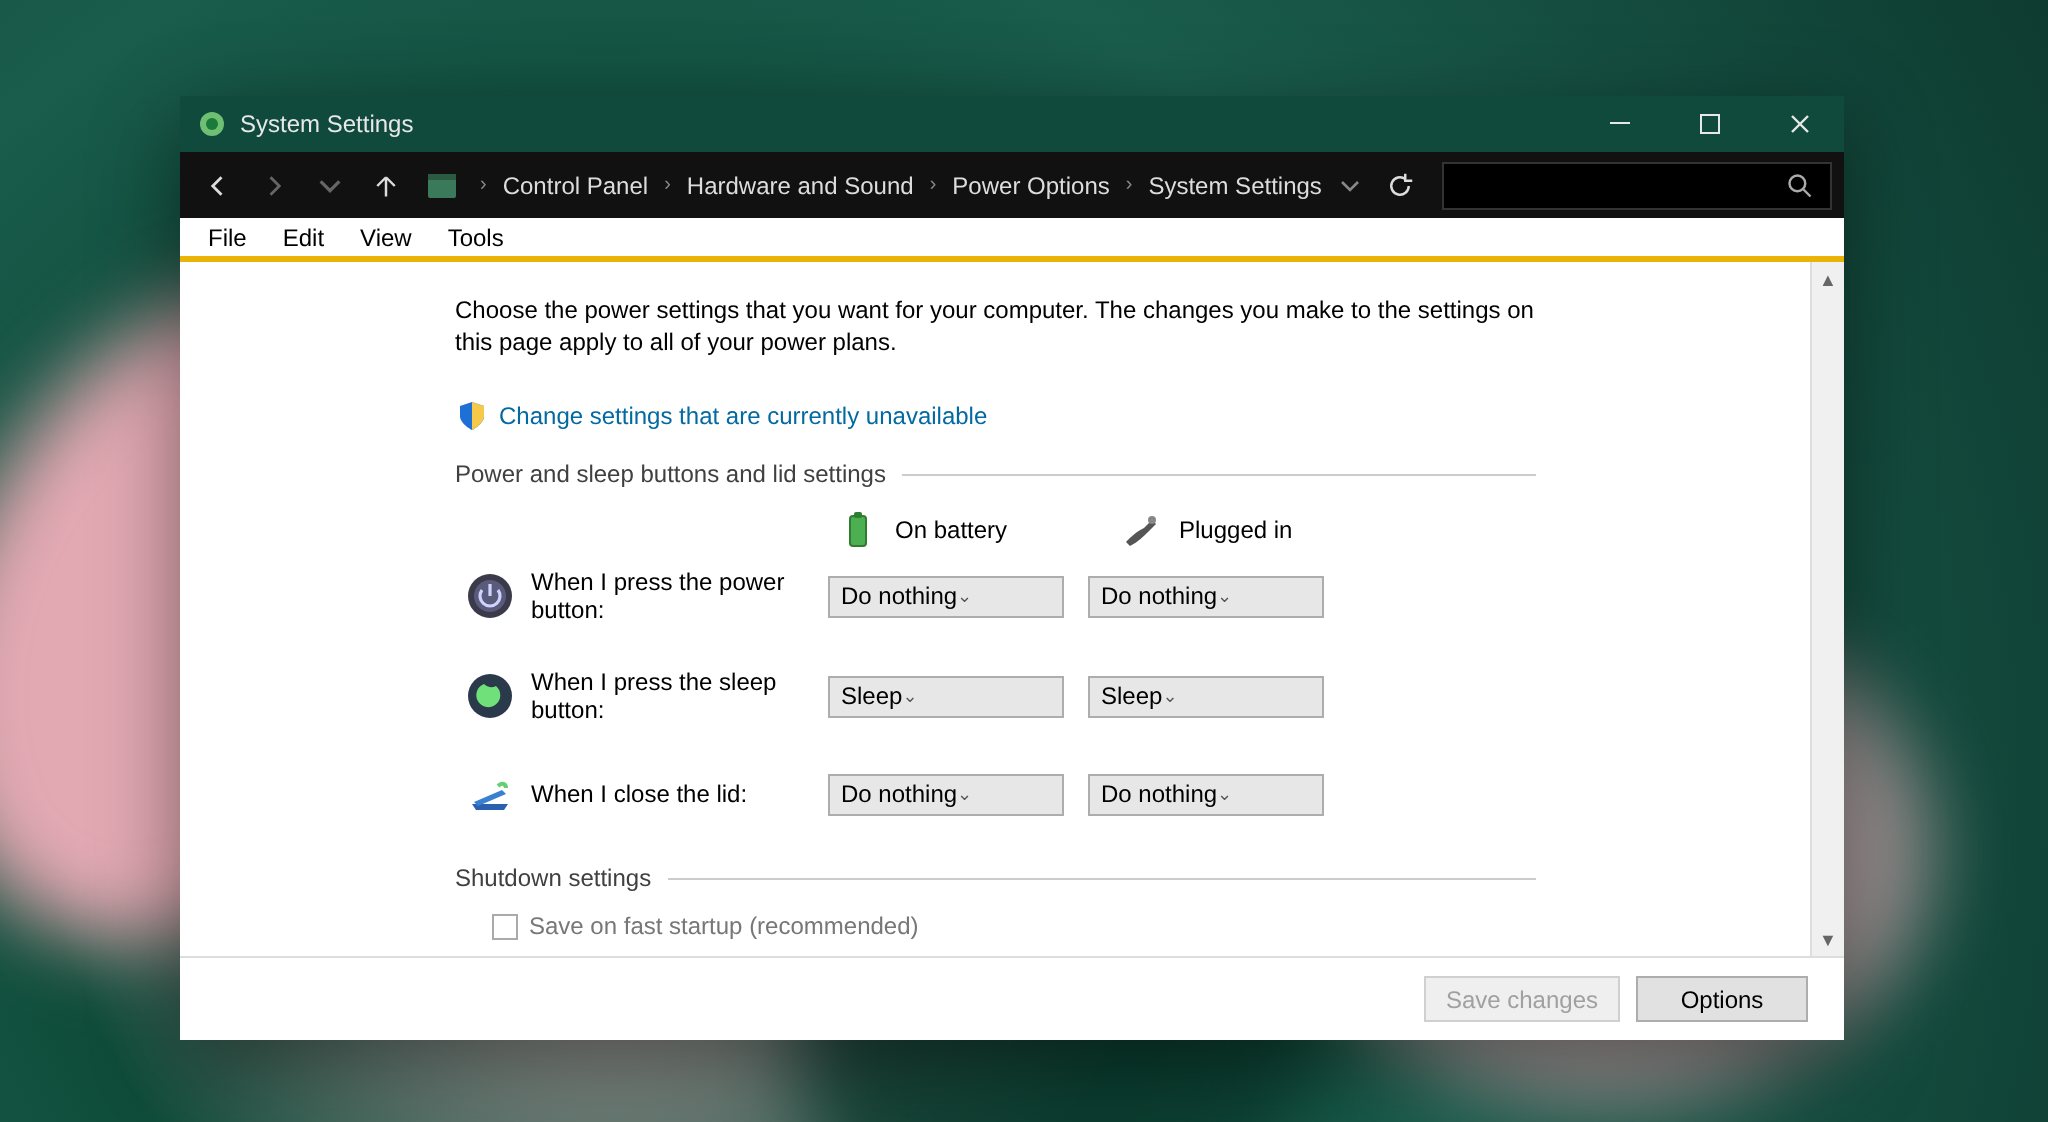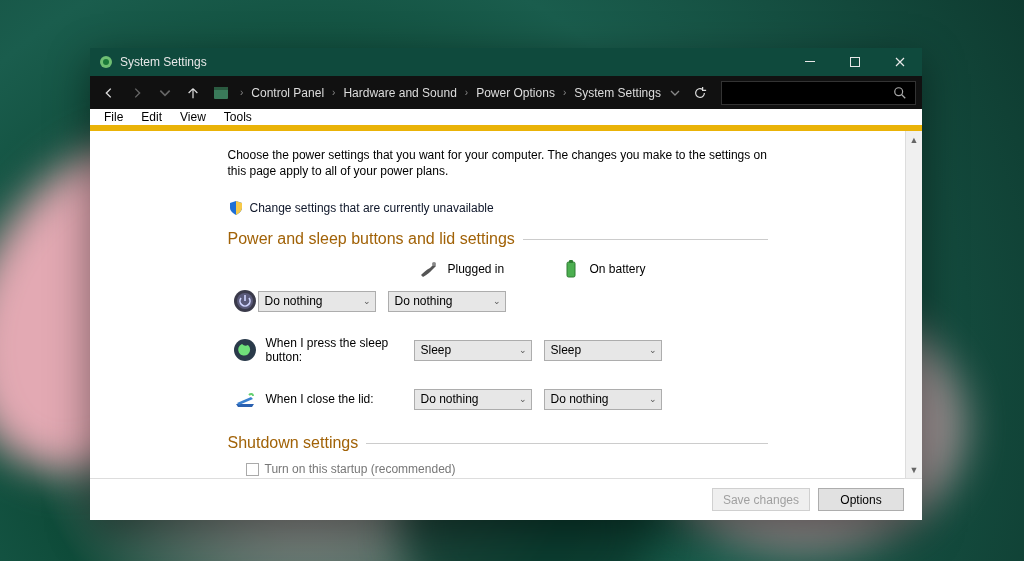--- a/index.html
+++ b/index.html
@@ -47,58 +47,58 @@
   .nav-right { display:flex; align-items:center; gap:2px; }
   .nav-dd { width:20px; display:flex; justify-content:center; color:#888;}
   .refresh { width:26px; display:flex; justify-content:center; color:#ddd;}
   .searchbox {
     width: 195px; height: 24px; background:#000; border:1px solid #333;
     display:flex; align-items:center; justify-content:flex-end; padding:0 8px; margin-left:6px;
   }
   .searchbox svg { width:14px; height:14px; fill:#aaa; }
 
   .menubar {
-    height: 22px; background:#fff; border-bottom:6px solid #eab308;
+    height: 22px; background:#fff; border-bottom:3px solid #eab308;
     display:flex; align-items:center; padding-left:6px; gap:2px;
     font-size:12px; color:#000;
   }
   .menuitem { padding: 2px 8px; }
 
   .content-wrap { flex:1; display:flex; overflow:hidden; }
   .content {
     flex:1; overflow-y:auto; padding: 16px 0 8px 0;
     display:flex; justify-content:center;
   }
   .scrollbar { width:17px; background:#f0f0f0; border-left:1px solid #ddd; position:relative;}
   .scrollbar .up, .scrollbar .down { height:17px; display:flex; align-items:center; justify-content:center; color:#666; font-size:9px;}
   .scrollbar .down { position:absolute; bottom:0; width:100%;}
 
   .inner { width: 540px; color:#000;}
   .page-title { color:#0b5a2a; font-size:15px; font-weight:400; margin-bottom:8px;}
   .desc { font-size:12px; margin-bottom:21px; line-height:1.35;}
   .shield-line { display:flex; align-items:center; gap:6px; margin-bottom:14px;}
-  .shield-line a { color:#0f172a; text-decoration:none; font-size:12px;}
+  .shield-line a { color:#0369a1; text-decoration:none; font-size:12px;}
   .shield { width:16px; height:16px; }
 
-  .group-label { font-size:16px; color:#a16207; position:relative; display:flex; align-items:center; margin:6px 0 10px 0;}
+  .group-label { font-size:12px; color:#404040; position:relative; display:flex; align-items:center; margin:6px 0 10px 0;}
   .group-label::after { content:""; flex:1; height:1px; background:#ccc; margin-left:8px;}
   .group-label.top::after { margin-left:8px;}
 
   .col-headers { display:flex; padding-left:190px; gap:22px; margin-bottom:8px;}
   .col-h { display:flex; align-items:center; gap:8px; font-size:12px; width:120px;}
   .col-h:last-child { width:130px;}
   .col-h .hicon { width:22px; height:22px; }
 
   .row { display:flex; align-items:center; margin: 6px 0 22px 0;}
   .row:last-of-type { margin-bottom:14px;}
   .row .ricon { width:26px; height:26px; margin-left:4px; }
   .row .rlabel { width:156px; padding-left:8px; font-size:12px;}
   .dd {
     width: 118px; height:21px; background:#e7e7e7; border:1px solid #adadad;
-    display:flex; align-items:center; justify-content:space-between;
+    display:flex; align-items:center; justify-content:flex-start;
     padding: 0 4px 0 6px; font-size:12px; margin-right:12px;
   }
   .dd .chev { font-size:9px; color:#555;}
 
   .opt { margin: 4px 0 0 18px; font-size:12px;}
   .opt .cb-row { display:flex; align-items:center; gap:6px; color:#777;}
   .opt .cb { width:13px; height:13px; border:1px solid #aaa; background:#fff; display:inline-flex; align-items:center; justify-content:center; font-size:10px; color:#888;}
 
   .footer {
     height:42px; border-top:1px solid #ddd; display:flex; align-items:center;
@@ -227,45 +227,46 @@
         </div>
 
         <div class="group-label top">
             <span>Power and sleep buttons and lid settings</span>
           </div>
 
         <div class="col-headers">
           <div class="col-h">
             <span class="hicon">
               <svg viewBox="0 0 22 22">
+                  <rect x="7" y="4" width="8" height="15" rx="1.5" fill="#4caf50" stroke="#2e7d32"></rect>
+                  <rect x="9" y="2" width="4" height="3" rx="1" fill="#2e7d32"></rect>
+                </svg>
+            </span>
+            <span>On battery</span>
+          </div>
+          <div class="col-h">
+            <span class="hicon">
+              <svg viewBox="0 0 22 22">
                   <path d="M3 17 C6 14 8 12 12 10 L16 6 L18 8 L14 12 C12 14 9 17 5 19 Z" fill="#555"></path>
                   <circle cx="16" cy="6" r="2" fill="#888"></circle>
                 </svg>
             </span>
             <span>Plugged in</span>
-          </div>
-          <div class="col-h">
-            <span class="hicon">
-              <svg viewBox="0 0 22 22">
-                  <rect x="7" y="4" width="8" height="15" rx="1.5" fill="#4caf50" stroke="#2e7d32"></rect>
-                  <rect x="9" y="2" width="4" height="3" rx="1" fill="#2e7d32"></rect>
-                </svg>
-            </span>
-            <span>On battery</span>
           </div>
         </div>
 
         <div class="row">
           <span class="ricon">
             <svg viewBox="0 0 26 26">
                 <circle cx="13" cy="13" r="11" fill="#3a3a4a"></circle>
                 <circle cx="13" cy="13" r="8" fill="#5a5a7a"></circle>
                 <path d="M13 7 V13 M9 10 A5 5 0 1 0 17 10" stroke="#cfd4ff" stroke-width="1.6" fill="none"></path>
               </svg>
           </span>
+          <span class="rlabel">When I press the power button:</span>
           <div class="dd">
               <span>Do nothing</span>
               <span class="chev">⌄</span>
             </div>
           <div class="dd">
               <span>Do nothing</span>
               <span class="chev">⌄</span>
             </div>
         </div>
 
@@ -306,21 +307,21 @@
             </div>
         </div>
 
         <div class="group-label">
             <span>Shutdown settings</span>
           </div>
 
         <div class="opt">
           <div class="cb-row">
             <span class="cb"></span>
-            <span>Turn on this startup (recommended)</span>
+            <span>Save on fast startup (recommended)</span>
           </div>
 
         </div>
 
       </div>
     </div>
     <div class="scrollbar">
       <div class="up">▲</div>
       <div class="down">▼</div>
     </div>

